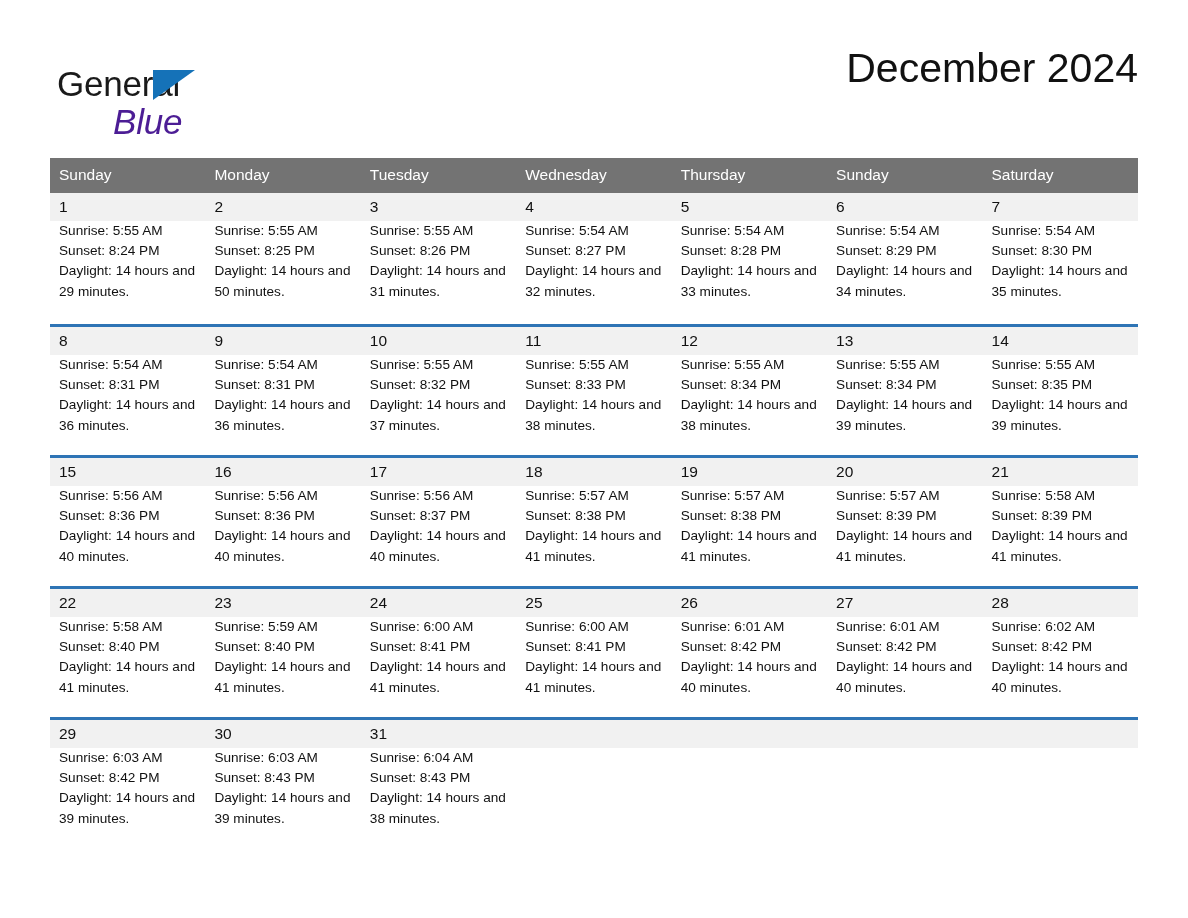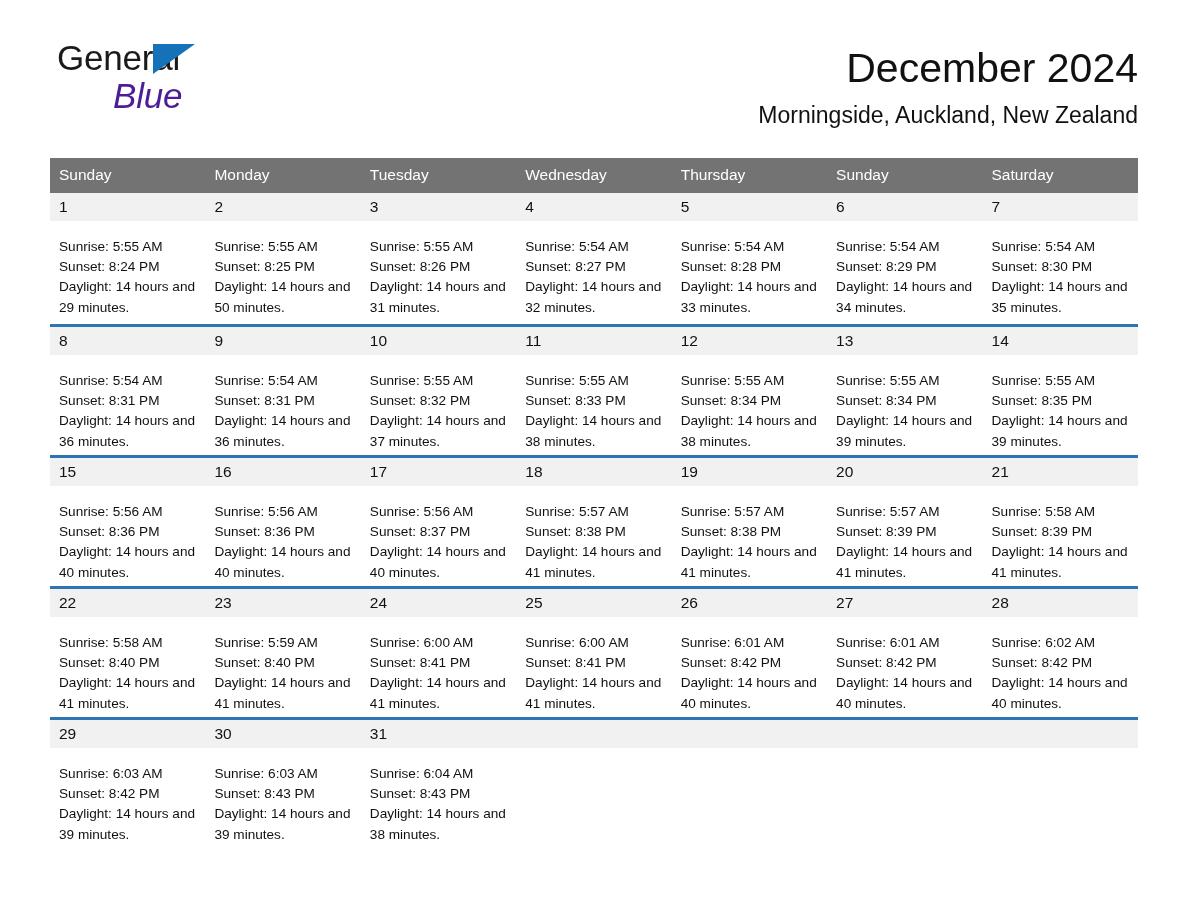--- a/index.html
+++ b/index.html
@@ -23,21 +23,21 @@
 
   
   .header {
     position: relative;
     height: 110px;
     padding: 0 50px;
   }
   .brand {
     position: absolute;
     left: 57px;
-    top: 40px;
+    top: 66px;
     line-height: 1;
     user-select: none;
   }
   .brand-row1 {
     position: relative;
     font-size: 35px;
     color: #1a1a1a;
     letter-spacing: -0.2px;
     font-family: "Liberation Sans", sans-serif;
     height: 36px;
@@ -121,21 +121,21 @@
     color: #111111;
     padding: 5px 0 6px 9px;
     line-height: 1.15;
     height: 17px;
     box-sizing: content-box;
   }
   .daynum.empty {
     color: transparent;
   }
   .dayinfo {
-    padding: 16px 8px 0 9px;
+    padding: 0 8px 0 9px;
     font-size: 13.6px;
     line-height: 20.2px;
     color: #111111;
   }
   .dayinfo div {
     white-space: nowrap;
   }
   .dayinfo .wrap {
     white-space: normal;
   }
@@ -153,21 +153,20 @@
     <div class="brand">
       <div class="brand-row1">
         <span class="brand-general">General</span>
         <span class="brand-tri"></span>
       </div>
       <div class="brand-row2">Blue</div>
     </div>
 
     <div class="title-block">
       <div class="cal-title">December 2024</div>
-      <div class="cal-subtitle">Morningside, Auckland, New Zealand</div>
     </div>
 
   </div>
 
   <table class="calendar">
     <thead>
       <tr id="weekday-row">
           <th>Sunday</th>
           <th>Monday</th>
           <th>Tuesday</th>

